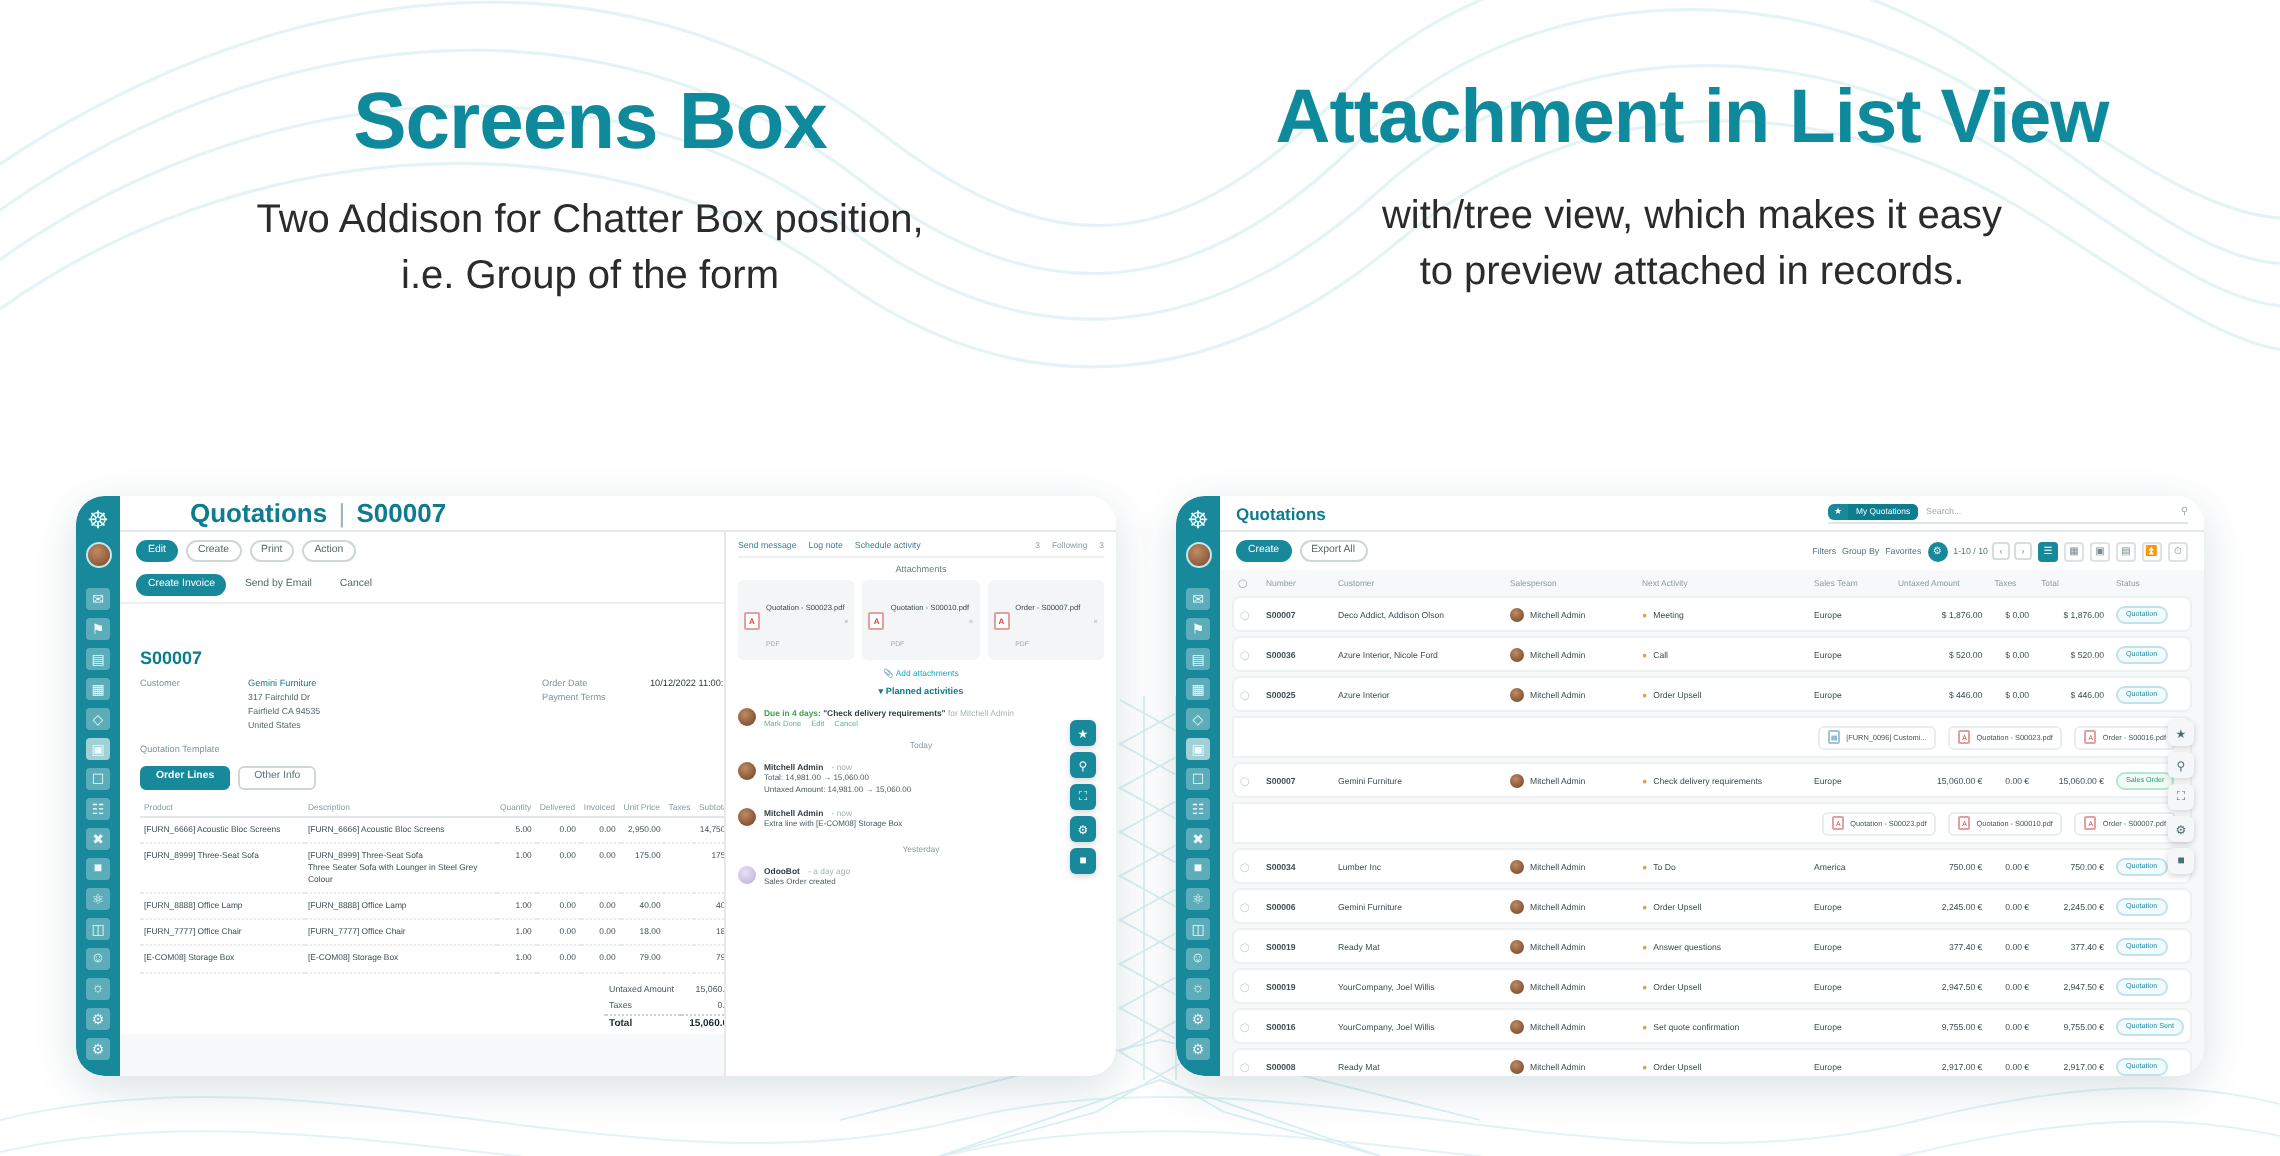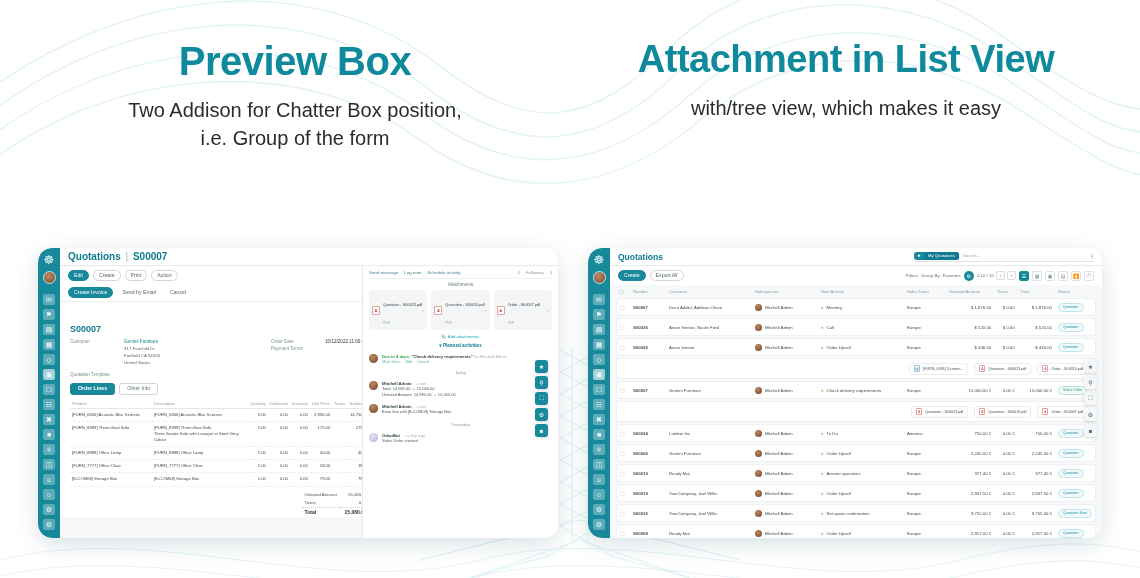--- a/index.html
+++ b/index.html
@@ -56,21 +56,21 @@
     font-size:7px; color:#ecfbff;
   }
   .side-ico.on { background:rgba(255,255,255,.60); }
 
   .pane { position:absolute; left:22px; right:0; top:0; bottom:0; background:#f7f8f9; }
 
   .topbar {
     height:18px; background:#ffffff; border-bottom:1px solid #e6e9ea;
     display:flex; align-items:center; padding:0 8px; gap:6px;
   }
-  .brandtitle { color:#0d7c8e; font-size:10px; font-weight:bold; }
+  .brandtitle { color:#0d7c8e; font-size:13px; font-weight:bold;margin-left:27px; }
   .brandtitle .sep { color:#9fb3b8; font-weight:normal; margin:0 2px; }
 
   .btnrow { display:flex; align-items:center; gap:4px; padding:4px 8px; background:#fff; }
   .btn {
     font-size:5.2px; padding:2px 5px; border-radius:8px; border:1px solid #cfd6d8;
     background:#fff; color:#566; white-space:nowrap; line-height:1;
   }
   .btn.primary { background:#18899b; border-color:#18899b; color:#fff; }
 
   .statusrow {
@@ -264,30 +264,31 @@
     <path d="M600,350 L560,372 L600,394 L560,416 L600,438 L560,460 L600,482 L560,504 L600,526 L548,556 L470,578"></path>
     <path d="M572,348 L572,540"></path>
       <path d="M588,348 L588,540"></path>
     <path d="M470,578 L580,540 L690,578"></path>
     <path d="M420,560 L580,520 L740,560"></path>
   </g>
 </svg>
 
 <div class="banner">
   <div class="col left">
-    <div class="headline">Preview Box</div>
+    <div class="headline">Screens Box</div>
     <div class="subcopy">
       <div>Two Addison for Chatter Box position,</div>
       <div>i.e. Group of the form</div>
     </div>
   </div>
   <div class="col right">
     <div class="headline small">Attachment in List View</div>
     <div class="subcopy">
       <div>with/tree view, which makes it easy</div>
+      <div>to preview attached in records.</div>
     </div>
   </div>
 </div>
 
 <div class="shot shot-left">
   <div class="odoo-side">
     <div class="odoo-logo">☸</div>
     <div class="odoo-avatar"></div>
     <div class="side-ico">✉</div>
     <div class="side-ico">⚑</div>

